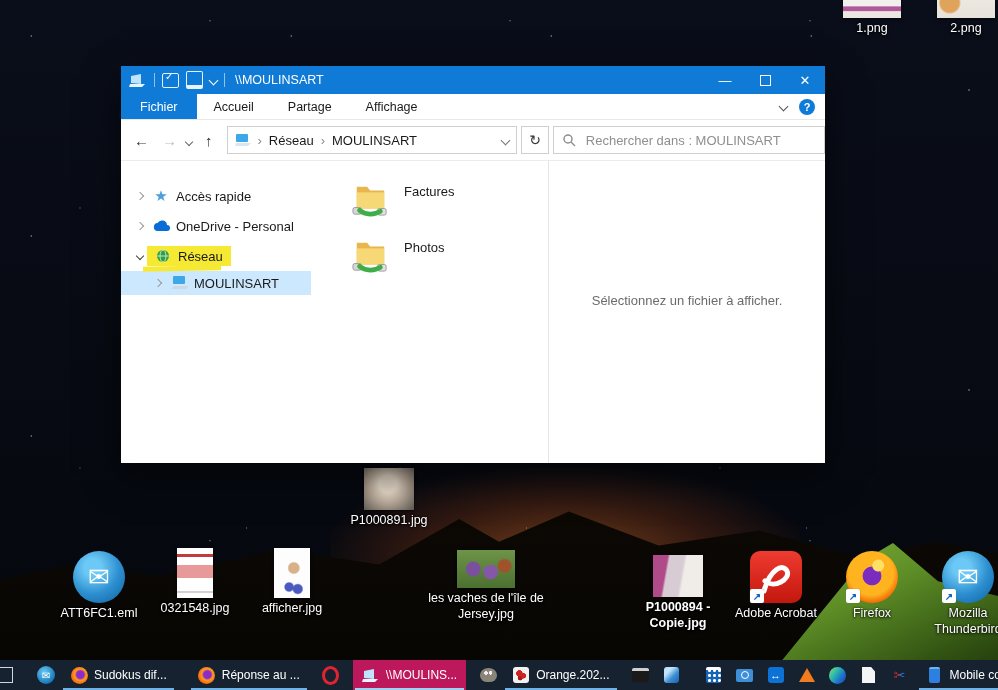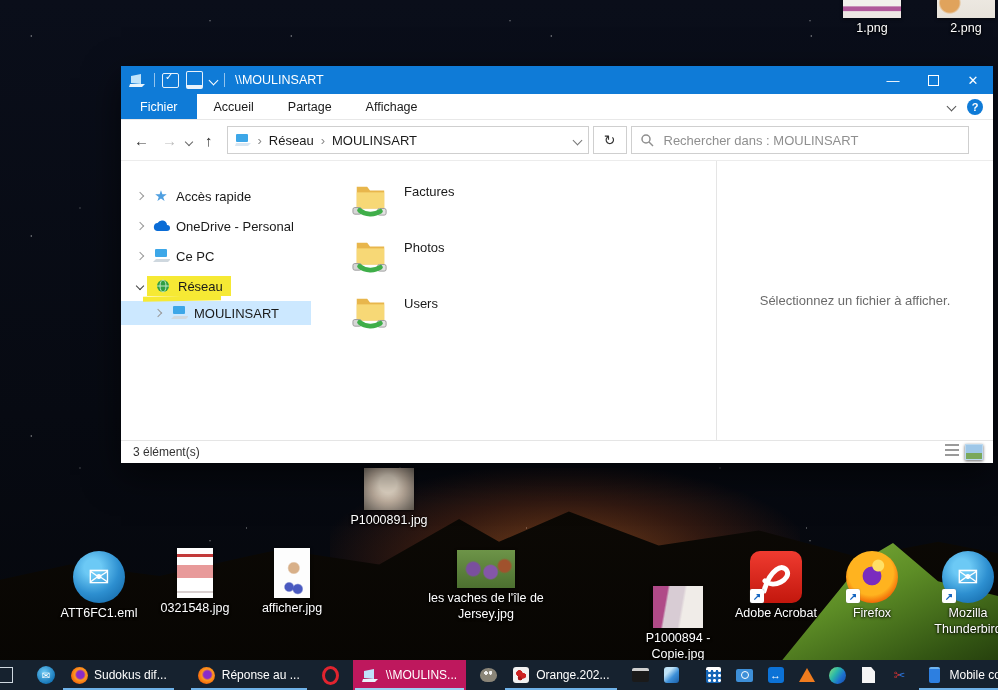--- a/index.html
+++ b/index.html
@@ -36,21 +36,21 @@
     background:
       radial-gradient(circle at 62% 28%, #ffe066 0 11%, transparent 13%),
       radial-gradient(circle at 50% 48%, #7a2cbf 0 24%, transparent 26%),
       radial-gradient(circle at 48% 42%, #ffb31f 0 55%, #f3720a 72%, #e04a06 88%, #c23804 100%);}
   .tb-circle{width:52px;height:52px;border-radius:50%;
     background:radial-gradient(circle at 38% 32%, #6cc9f5 0 18%, #2d8fd0 55%, #0e5f9e 100%);
     display:flex;align-items:center;justify-content:center;color:#fff;font-size:26px;}
   .acro{width:52px;height:52px;border-radius:10px;background:linear-gradient(#ef3b30,#c3170d);}
 
   
-  #explorer{position:absolute;left:121px;top:66px;width:872px;height:397px;background:#fff;z-index:5;
+  #explorer{position:absolute;left:121px;top:66px;width:704px;height:397px;background:#fff;z-index:5;
     box-shadow:0 12px 34px rgba(0,0,0,.6);font-size:13px;color:#1a1a1a;display:flex;flex-direction:column;}
   #titlebar{height:28px;background:#0f7bd7;display:flex;align-items:center;color:#fff;flex:none;}
   .qat{display:flex;align-items:center;gap:7px;margin-left:8px;}
   .qat .mini{width:15px;height:13px;border:1.5px solid #e8f2fb;border-radius:2px;position:relative;}
   .mini.check:after{content:"✓";position:absolute;left:2px;top:-3px;font-size:10px;color:#fff;}
   .mini.fold{border-bottom-width:4px;}
   .chev{display:inline-block;width:6px;height:6px;border-right:1.6px solid currentColor;border-bottom:1.6px solid currentColor;transform:rotate(45deg);}
   .chev.right{transform:rotate(-45deg);}
   .qsep{width:1px;height:14px;background:rgba(255,255,255,.55);}
   #win-title{margin-left:10px;font-size:12.5px;}
@@ -146,21 +146,21 @@
   <div class="lbl">0321548.jpg</div>
 </div>
 <div class="dicon" style="left:252px;top:548px;width:80px;">
   <div class="thumb" style="width:36px;height:50px;background:radial-gradient(circle at 55% 40%, #d8b089 0 14%, transparent 18%),radial-gradient(circle at 42% 78%, #4a5ac0 0 9%, transparent 12%),radial-gradient(circle at 66% 82%, #4a5ac0 0 9%, transparent 12%),#fdfdfd;"></div>
   <div class="lbl">afficher.jpg</div>
 </div>
 <div class="dicon" style="left:412px;top:550px;width:148px;">
   <div class="thumb" style="width:58px;height:38px;background:radial-gradient(circle at 28% 50%, #7a4f9e 0 14%, transparent 18%),radial-gradient(circle at 58% 58%, #8457a8 0 16%, transparent 20%),radial-gradient(circle at 82% 42%, #a0522d 0 11%, transparent 15%),linear-gradient(#6d9448,#4c7030);"></div>
   <div class="lbl">les vaches de l'île de Jersey.jpg</div>
 </div>
-<div class="dicon" style="left:638px;top:586px;width:80px;">
+<div class="dicon" style="left:638px;top:555px;width:80px;font-weight:bold;">
   <div class="thumb" style="width:50px;height:42px;background:linear-gradient(100deg,#b04a88 0 26%,#d8ccd4 30% 55%,#f0ece8 60% 100%);"></div>
   <div class="lbl">P1000894 - Copie.jpg</div>
 </div>
 <div class="dicon" style="left:731px;top:551px;width:90px;">
   <div class="appico">
     <div class="acro">
       <svg width="52" height="52" viewBox="0 0 52 52">
           <path d="M14 40 C20 18 33 12 37 20 C41 28 24 38 15 30" fill="none" stroke="#fff" stroke-width="5" stroke-linecap="round"></path>
         </svg>
     </div>
@@ -275,32 +275,20 @@
       <div class="srow">
         <span class="tchev">
             <span class="chev right"></span>
           </span>
         <span class="sico">
           <svg width="18" height="12" viewBox="0 0 18 12">
               <path d="M5 11 a4 4 0 0 1 .6-7.9 A5 5 0 0 1 15 5 a3 3 0 0 1 0 6 Z" fill="#0a6cd6"></path>
             </svg>
         </span>
         <span class="slbl">OneDrive - Personal</span>
-      </div>
-      <div class="srow">
-        <span class="tchev">
-            <span class="chev right"></span>
-          </span>
-        <span class="sico">
-          <svg width="17" height="14" viewBox="0 0 17 14">
-              <rect x="2" y="0" width="12" height="8" rx="1" fill="#3da7e8"></rect>
-              <path d="M1 10 L16 10 L13 13 L-2 13 Z" fill="#cfd8df" transform="translate(2,0)"></path>
-            </svg>
-        </span>
-        <span class="slbl">Ce PC</span>
       </div>
       <div class="srow">
         <span class="tchev open">
             <span class="chev"></span>
           </span>
         <span class="hl-wrap">
           <span class="sico">
             <svg width="16" height="14" viewBox="0 0 16 14">
                 <circle cx="8" cy="7" r="6" fill="#2f9e44"></circle>
                 <ellipse cx="8" cy="7" rx="3" ry="6" fill="none" stroke="#bfe8c6" stroke-width="1"></ellipse>
@@ -338,44 +326,27 @@
       <div class="frow">
         <svg width="38" height="36" viewBox="0 0 40 38">
           <path d="M6 6 h11 l3 4 h15 v19 H6 Z" fill="#e8b64c"></path>
           <path d="M6 12 h29 v17 H6 Z" fill="#f7d876"></path>
           <rect x="2" y="28" width="9" height="7" rx="2" fill="#d6d6d6" stroke="#9a9a9a"></rect>
           <rect x="28" y="29" width="9" height="7" rx="2" fill="#e2e2e2" stroke="#9a9a9a"></rect>
           <path d="M9 31 C15 36 25 36 31 32" fill="none" stroke="#3fae49" stroke-width="5" stroke-linecap="round"></path>
         </svg>
         <span class="fname">Photos</span>
       </div>
-      <div class="frow">
-        <svg width="38" height="36" viewBox="0 0 40 38">
-          <path d="M6 6 h11 l3 4 h15 v19 H6 Z" fill="#e8b64c"></path>
-          <path d="M6 12 h29 v17 H6 Z" fill="#f7d876"></path>
-          <rect x="2" y="28" width="9" height="7" rx="2" fill="#d6d6d6" stroke="#9a9a9a"></rect>
-          <rect x="28" y="29" width="9" height="7" rx="2" fill="#e2e2e2" stroke="#9a9a9a"></rect>
-          <path d="M9 31 C15 36 25 36 31 32" fill="none" stroke="#3fae49" stroke-width="5" stroke-linecap="round"></path>
-        </svg>
-        <span class="fname">Users</span>
-      </div>
     </div>
 
     <div id="preview">
       <span>Sélectionnez un fichier à afficher.</span>
     </div>
   </div>
 
-  <div id="statusbar">
-    <span class="cnt">3 élément(s)</span>
-    <div id="viewtoggles">
-      <span class="vt list"></span>
-      <span class="vt thumb"></span>
-    </div>
-  </div>
 </div>
 
 <div id="taskbar">
   <div class="tico" style="margin-left:-3px;">
     <span style="display:inline-block;width:12px;height:14px;border:1.4px solid #cfd8e0;border-left:none;"></span>
   </div>
   <div class="tico tbm" style="margin-left:22px;">
     <span style="width:18px;height:18px;border-radius:50%;background:radial-gradient(circle at 40% 35%, #6cc9f5, #1273b5 75%);display:flex;align-items:center;justify-content:center;color:#fff;font-size:10px;">✉</span>
   </div>
   <div class="tbtn" style="margin-left:6px;">

